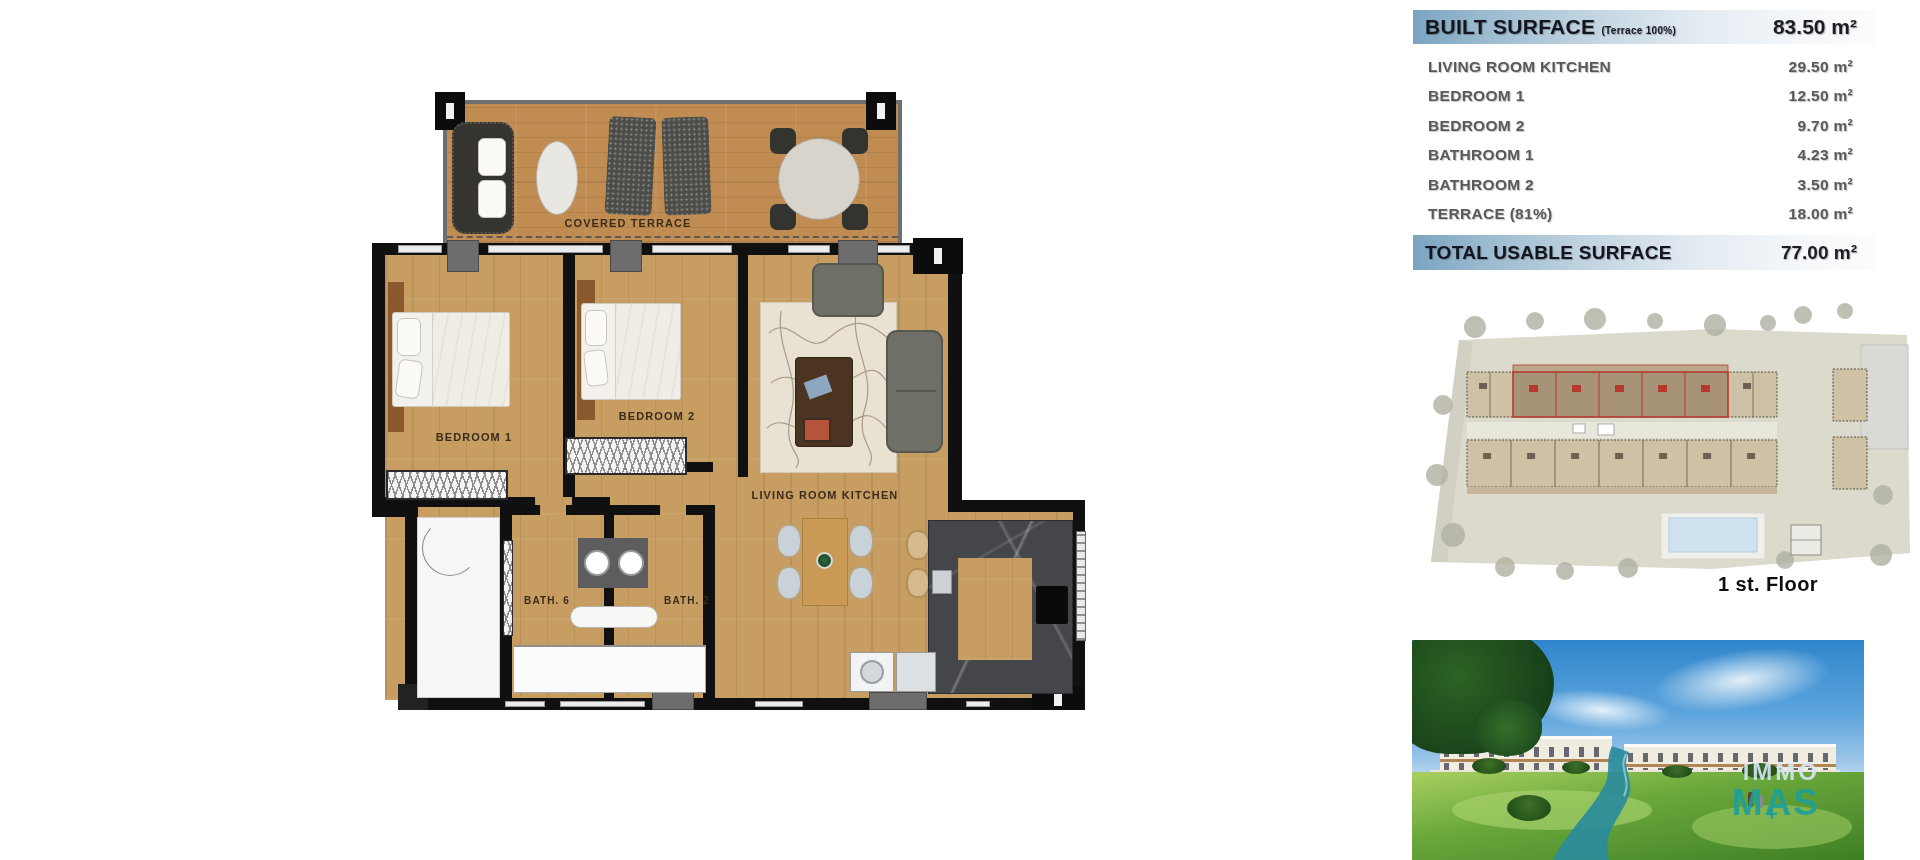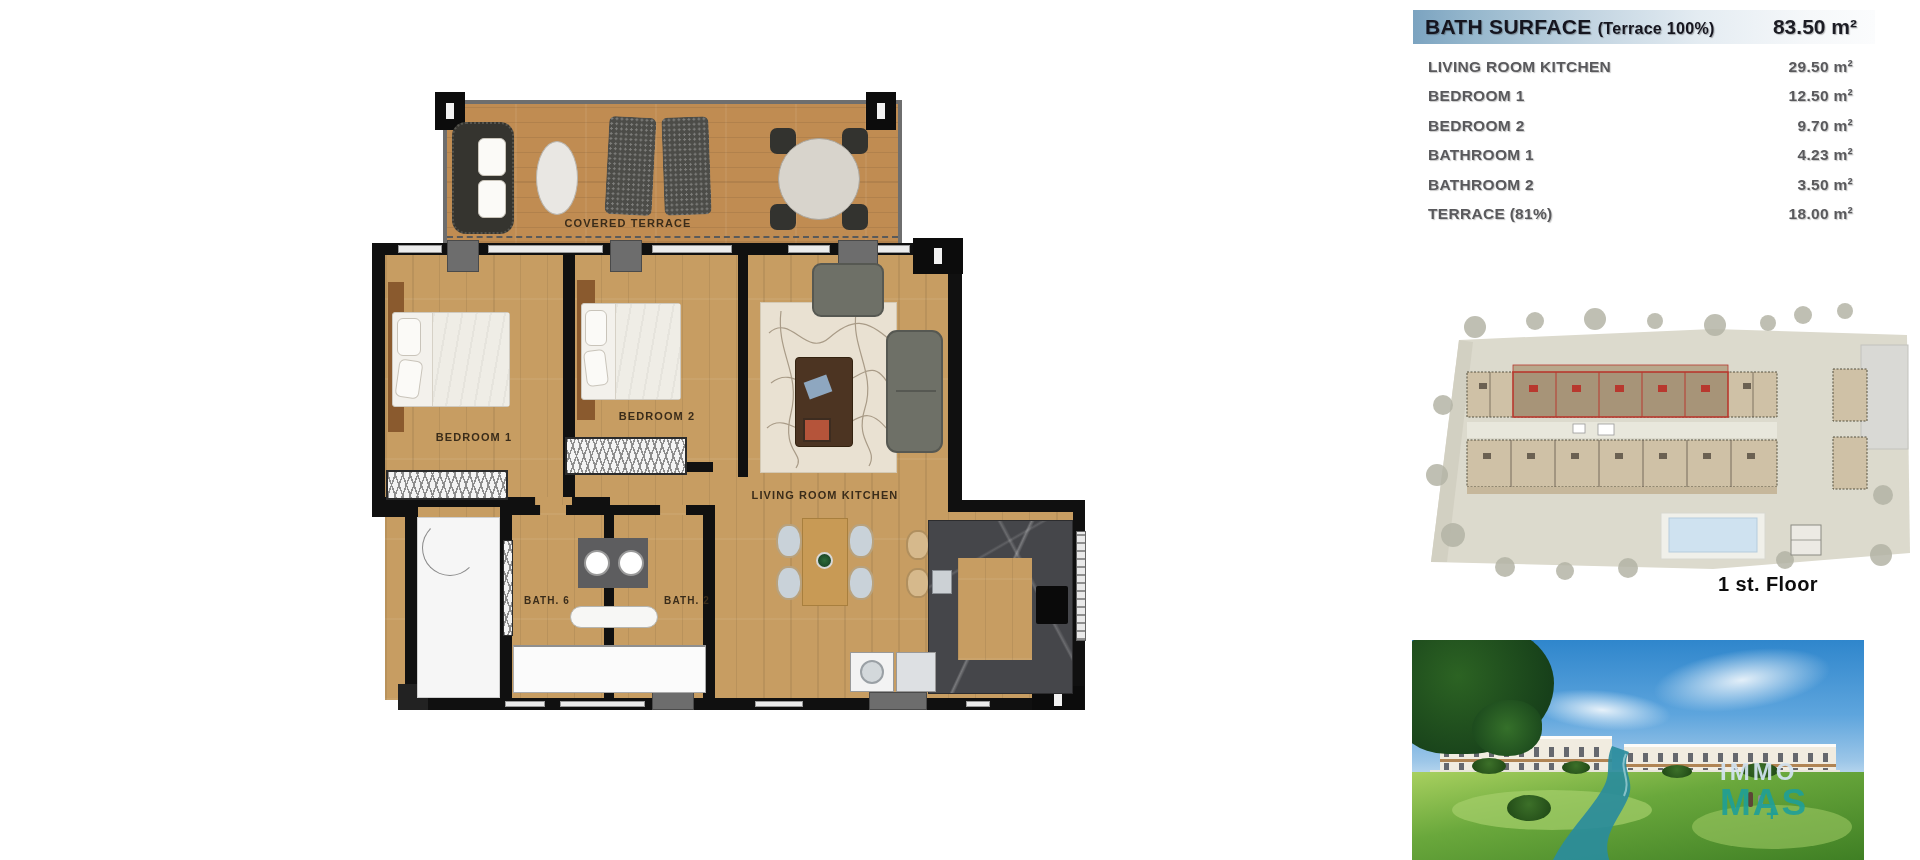--- a/index.html
+++ b/index.html
@@ -40,40 +40,40 @@
   .lounger{background:#4c4c48;border-radius:6px;background-image:
      radial-gradient(circle,rgba(255,255,255,.28) 1px,transparent 1.3px);background-size:5px 5px;}
   .railing{background:repeating-linear-gradient(0deg,#8f8f8f 0 2px,#eaeaea 2px 8px);
      border:1px solid #666;}
   
   .band{background:linear-gradient(90deg,#7ba3c0 0%,#94b6cc 12%,#c2d4e1 38%,
         #e4ecf2 62%,#f6f8fa 86%,#fbfcfd 100%);display:flex;align-items:center;
         justify-content:space-between;}
   .st-head-label{font-size:21px;font-weight:700;color:#15151f;letter-spacing:.3px;
         text-shadow:1px 1px 1px rgba(40,40,40,.35);}
-  .st-sub{font-size:16px;font-weight:700;}
+  .st-sub{font-size:10px;font-weight:700;}
   .st-head-val{font-size:21px;font-weight:700;color:#1c1c24;
         text-shadow:1px 1px 1px rgba(40,40,40,.3);}
   .st-row{display:flex;align-items:center;justify-content:space-between;height:29.5px;
         padding:0 22px 0 15px;}
   .st-row span{font-size:15.5px;font-weight:700;color:#59595c;letter-spacing:.3px;
         text-shadow:1px 1px 1px rgba(70,70,70,.3);}
   .st-foot .st-head-label{font-size:19px;}
   .st-foot .st-head-val{font-size:19px;}
   .caption{font-size:20px;font-weight:700;color:#0e0e0e;letter-spacing:.4px;text-align:center;}
   
   .photo{overflow:hidden;background:linear-gradient(180deg,#2f86cc 0%,#5ea5dd 34%,
         #9cc6e8 55%,#cfe3f2 66%,#e8f1f7 72%);}
   .bldg{background:#f1ece0;border-top:3px solid #fdfcf9;box-shadow:0 1px 0 rgba(0,0,0,.15);}
   .winrow{background:repeating-linear-gradient(90deg,rgba(55,60,72,.75) 0 5px,transparent 5px 15px);}
   .pergola{background:#b08453;}
   .greens{background:linear-gradient(170deg,#a8d05f 0%,#6aa83c 40%,#3f7f24 100%);}
   .bush{background:radial-gradient(circle at 50% 35%,#3c7029,#234d18 80%);border-radius:50%;}
   .cloud{background:radial-gradient(ellipse at center,rgba(255,255,255,.85),rgba(255,255,255,0) 70%);}
-  .wm{text-align:left;line-height:1;}
+  .wm{text-align:right;line-height:1;}
   .wm .l1{font-size:24px;font-weight:700;letter-spacing:3px;color:rgba(210,228,242,.92);}
   .wm .l2{font-size:37px;font-weight:700;letter-spacing:2px;color:rgba(30,158,152,.9);}
   .wm .plus{position:absolute;font-size:20px;font-weight:700;color:rgba(30,158,152,.95);}
 </style>
 </head>
 <body>
 
 <div class="a" style="left:0;top:0;width:1200px;height:860px;">
 
   <div class="a wood-h" style="left:445px;top:103px;width:455px;height:140px;"></div>
@@ -208,21 +208,21 @@
   <div class="a" style="left:1036px;top:586px;width:32px;height:38px;background:#0a0a0a;border-radius:2px;"></div>
   <div class="a" style="left:932px;top:570px;width:20px;height:24px;background:#ccd1d5;border:1px solid #8a8f94;"></div>
   <div class="a" style="left:850px;top:652px;width:44px;height:40px;background:#f3f3f3;border:1px solid #999;"></div>
   <div class="a" style="left:860px;top:660px;width:24px;height:24px;background:#d3d8db;border:2px solid #9aa0a5;border-radius:50%;"></div>
   <div class="a" style="left:896px;top:652px;width:40px;height:40px;background:#dde0e3;border:1px solid #999;"></div>
 </div>
 
 <div class="a" style="left:1413px;top:10px;width:462px;">
   <div class="a band" style="position:relative;width:462px;height:34px;padding:0 18px 0 12px;">
     <span class="st-head-label">
-      <span>BATH SURFACE</span>
+      <span>BUILT SURFACE</span>
       <span class="st-sub">(Terrace 100%)</span>
     </span>
     <span class="st-head-val">83.50 m²</span>
   </div>
   <div style="margin-top:8px;">
     <div class="st-row">
       <span>LIVING ROOM KITCHEN</span>
       <span>29.50 m²</span>
     </div>
     <div class="st-row">
@@ -238,20 +238,24 @@
       <span>4.23 m²</span>
     </div>
     <div class="st-row">
       <span>BATHROOM 2</span>
       <span>3.50 m²</span>
     </div>
     <div class="st-row">
       <span>TERRACE (81%)</span>
       <span>18.00 m²</span>
     </div>
+  </div>
+  <div class="a band st-foot" style="position:relative;width:462px;height:35px;margin-top:6px;padding:0 18px 0 12px;">
+    <span class="st-head-label">TOTAL USABLE SURFACE</span>
+    <span class="st-head-val">77.00 m²</span>
   </div>
 </div>
 
 <div class="a" style="left:1413px;top:285px;width:507px;height:330px;">
   <svg width="507" height="300" viewBox="0 0 507 300">
 
     <polygon points="46,55 300,44 494,50 497,268 300,284 18,277" fill="#dcdacd"></polygon>
     <polygon points="46,55 18,277 34,277 60,57" fill="#d2d0c2"></polygon>
 
     <g fill="#b4b4a6" opacity="0.85">

